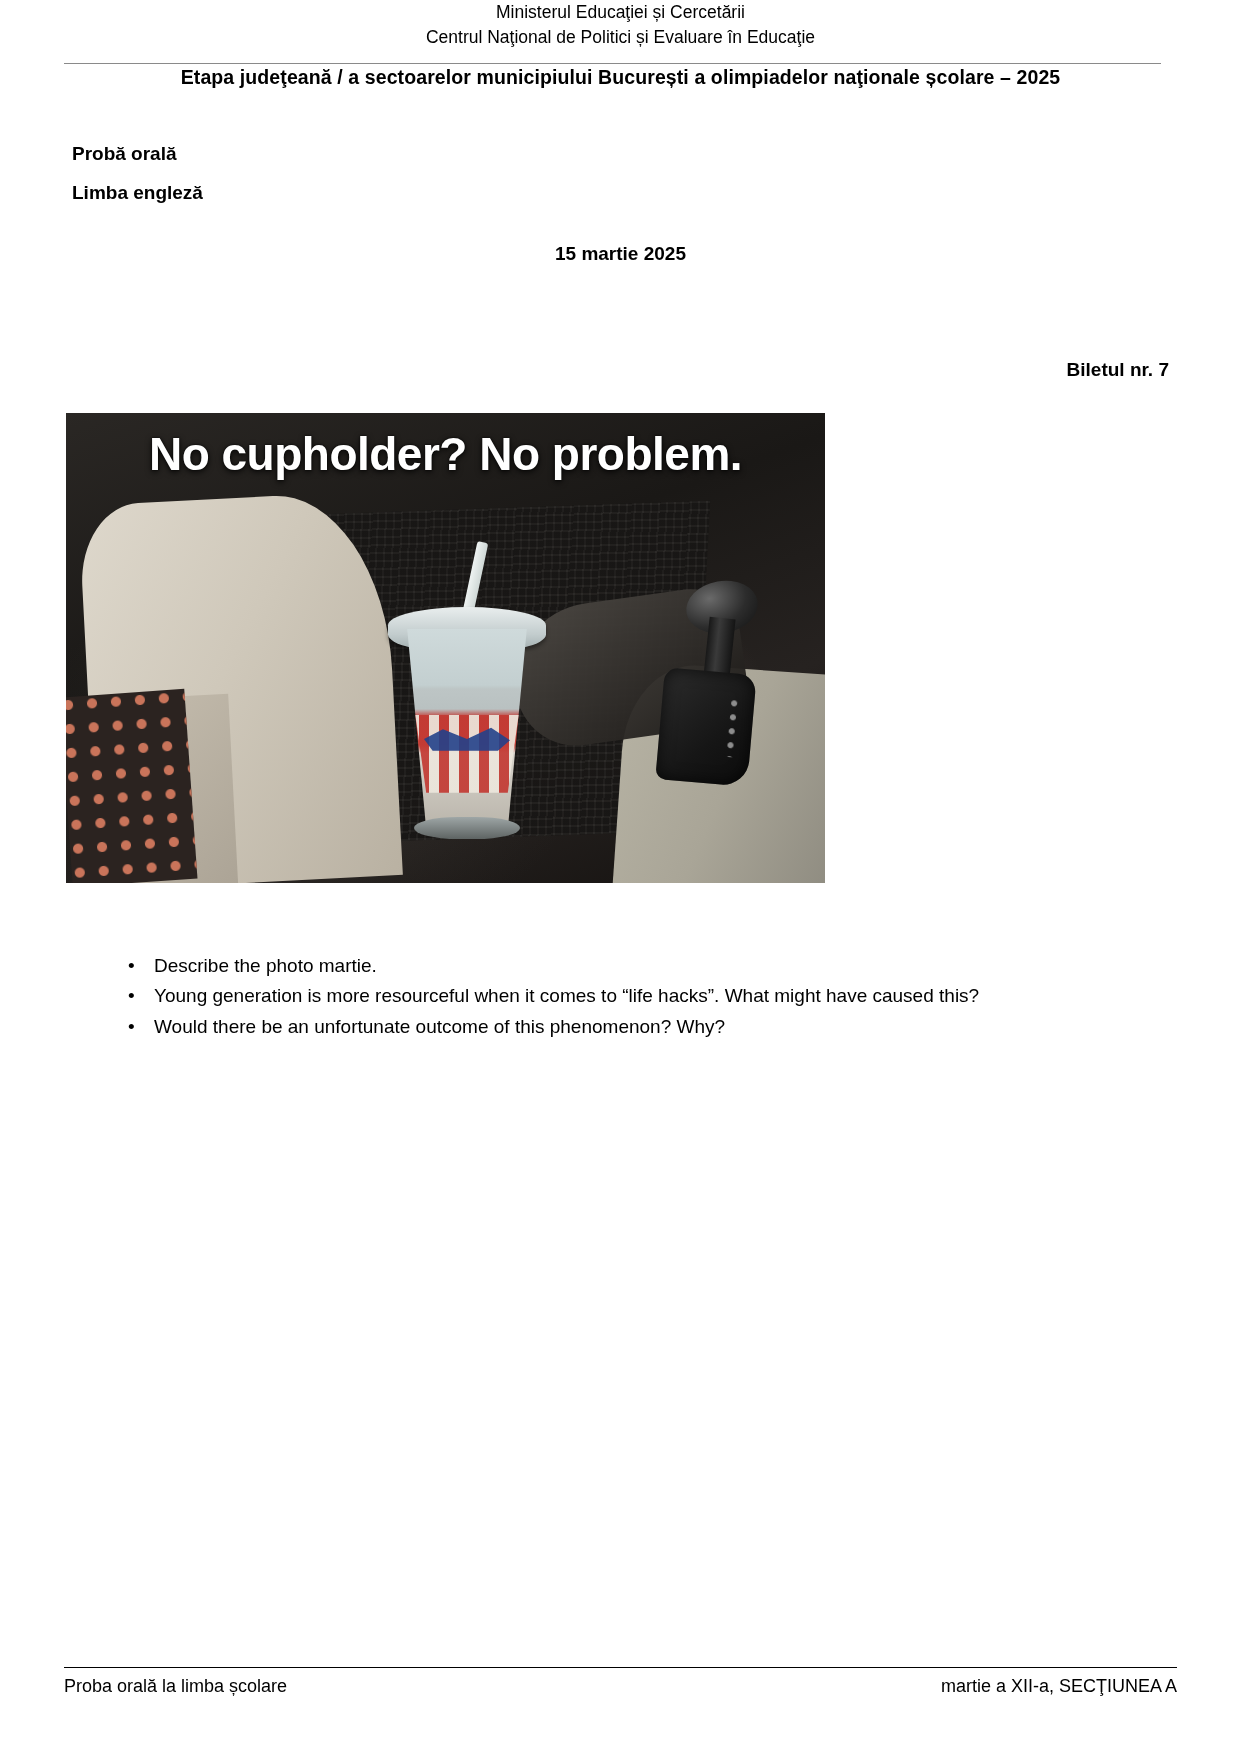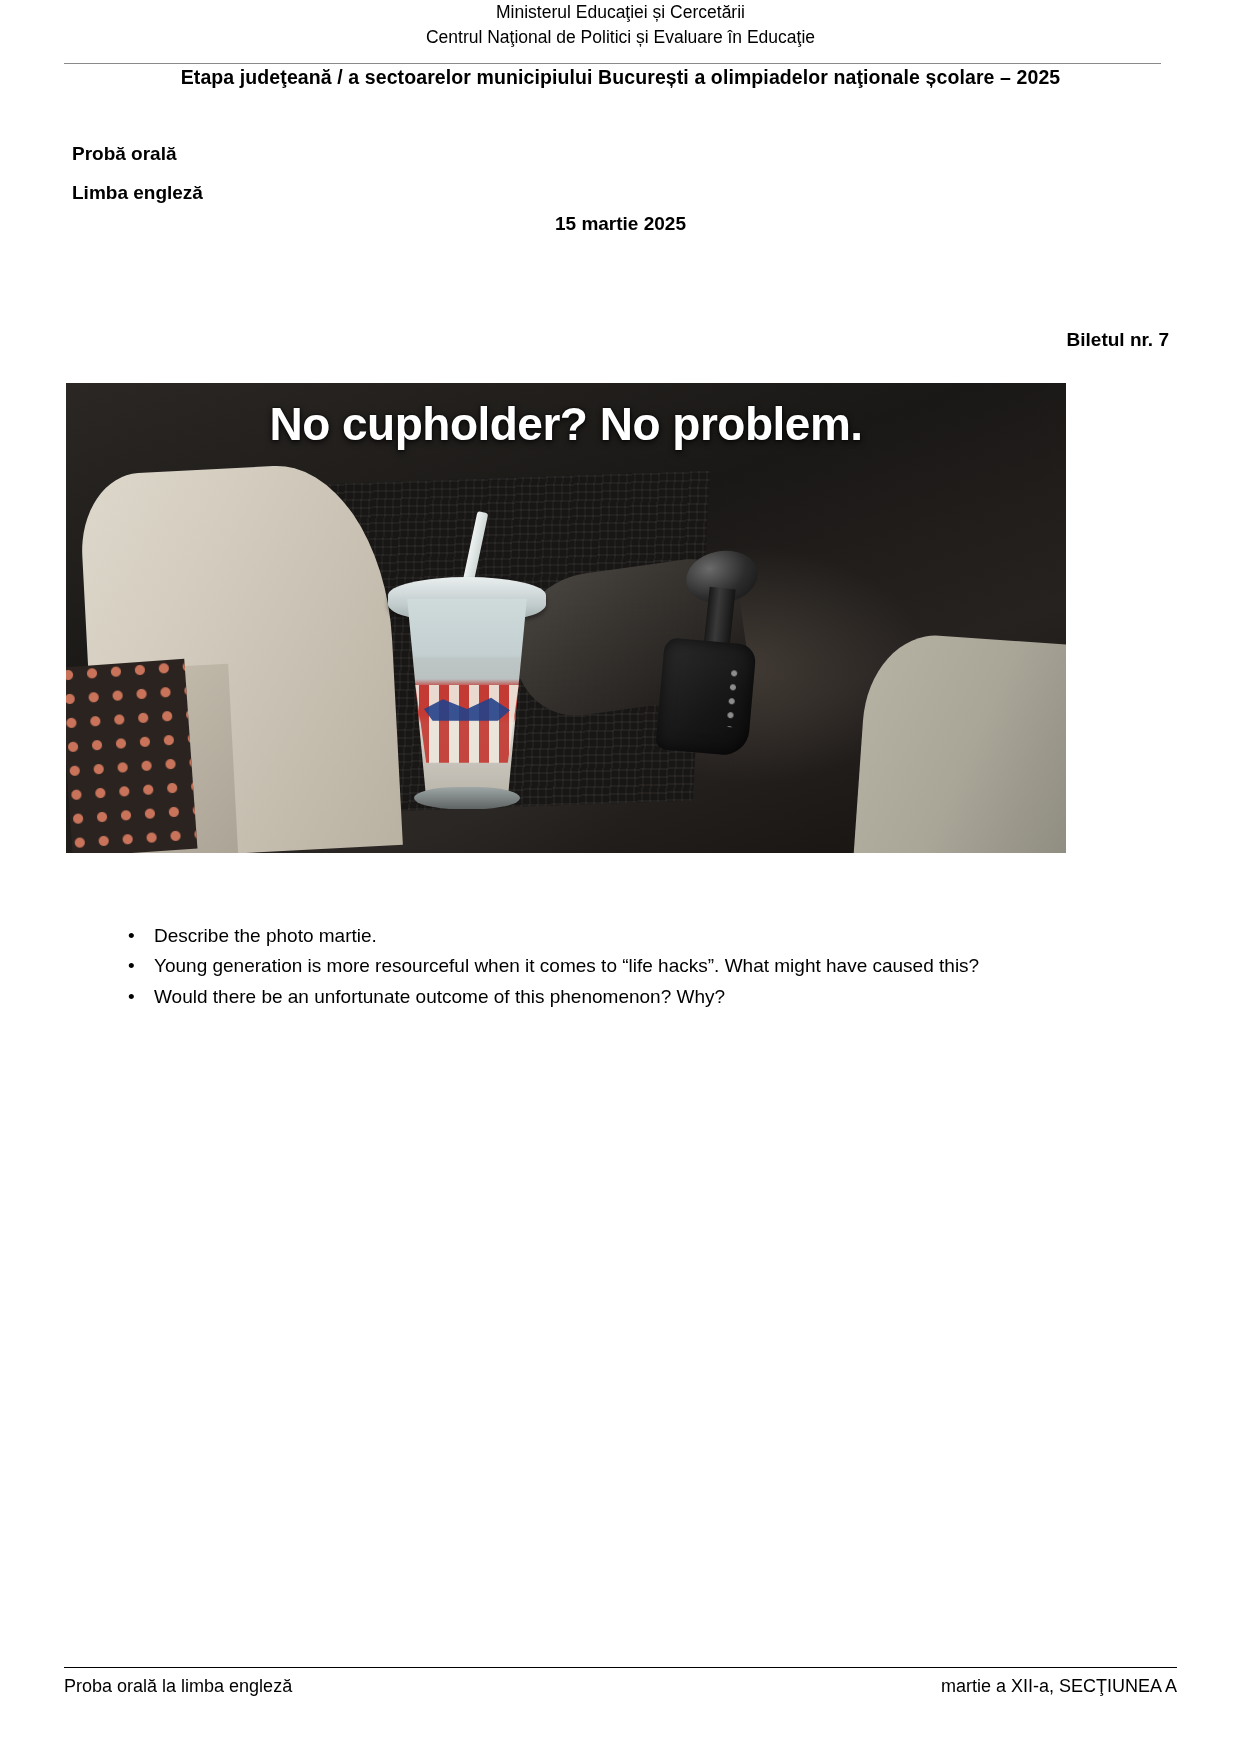--- a/index.html
+++ b/index.html
@@ -49,34 +49,35 @@
   .sub-block {
     font-weight: bold;
     font-size: 19px;
     margin-top: 46px;
     line-height: 2.05;
   }
   .exam-date {
     text-align: center;
     font-weight: bold;
     font-size: 19px;
+    margin-top: 30px;
   }
   
   .ticket-label {
     font-weight: bold;
     font-size: 19px;
     margin-top: 94px;
     margin-left: -6px;
     text-align: right;
   }
   
   .photo-wrap {
     margin-top: 32px;
     margin-left: -6px;
-    width: 1000px;
+    width: 759px;
     height: 470px;
     position: relative;
     overflow: hidden;
     background: #701a75;
   }
   .photo {
     position: absolute;
     inset: 0;
     background:
       radial-gradient(ellipse 260px 170px at 68% 60%, rgba(90,80,70,0.55), rgba(0,0,0,0) 70%),
@@ -366,18 +367,18 @@
     </li>
     <li>
       <span class="bullet">•</span>
       <span>Would there be an unfortunate outcome of this phenomenon? Why?</span>
     </li>
   </ul>
 
   <div class="footer">
     <hr class="footer-rule">
     <div class="footer-row">
-      <div>Proba orală la limba engleză</div>
+      <div>Proba orală la limba școlare</div>
       <div>martie a XII-a, SECŢIUNEA A</div>
     </div>
   </div>
 
 </div>
 
 </body></html>

